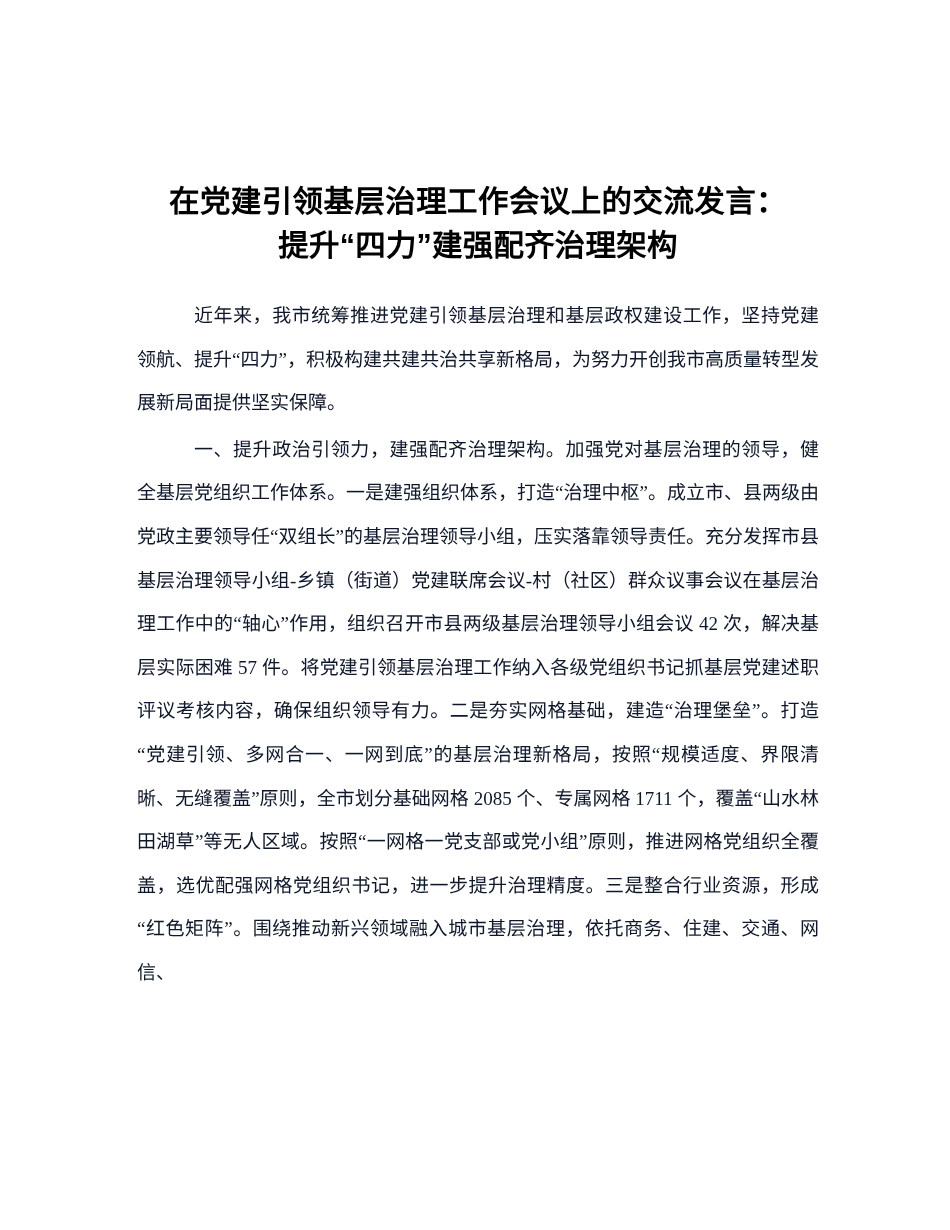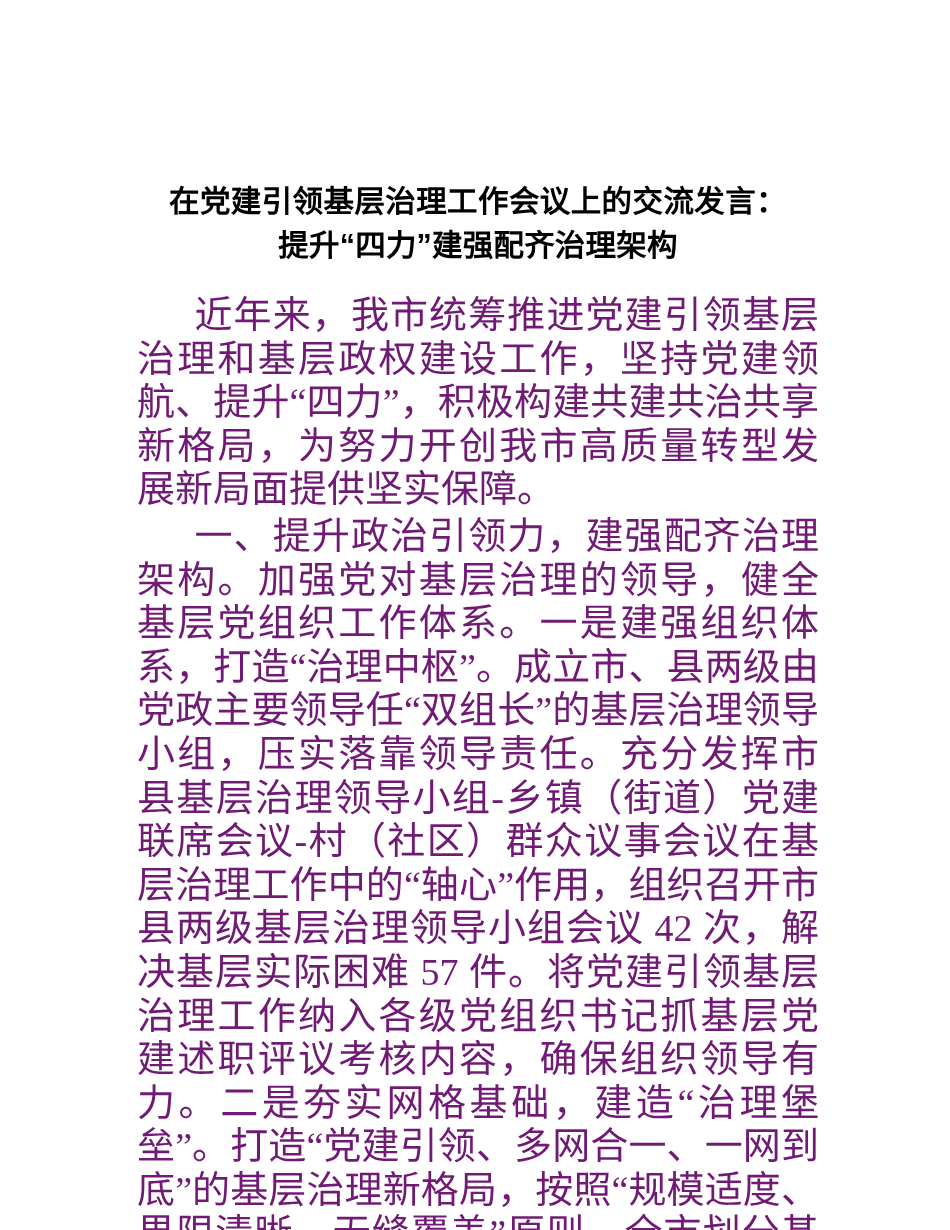--- a/index.html
+++ b/index.html
@@ -40,23 +40,23 @@
     display: block;
     white-space: nowrap;
   }
   .doc-title .title-line-2 {
     letter-spacing: 0.2px;
   }
 
   
   .doc-para {
     font-family: "Liberation Serif", "DejaVu Serif", serif;
-    font-size: 38px;
+    font-size: 19px;
     line-height: 43.6px;
-    color: #701a75;
+    color: #0f172a;
     text-align: justify;
     text-justify: inter-character;
     text-align-last: left;
     margin: 0;
     word-break: break-all;
     letter-spacing: 0px;
   }
 
   .doc-para .indent {
     display: inline-block;

